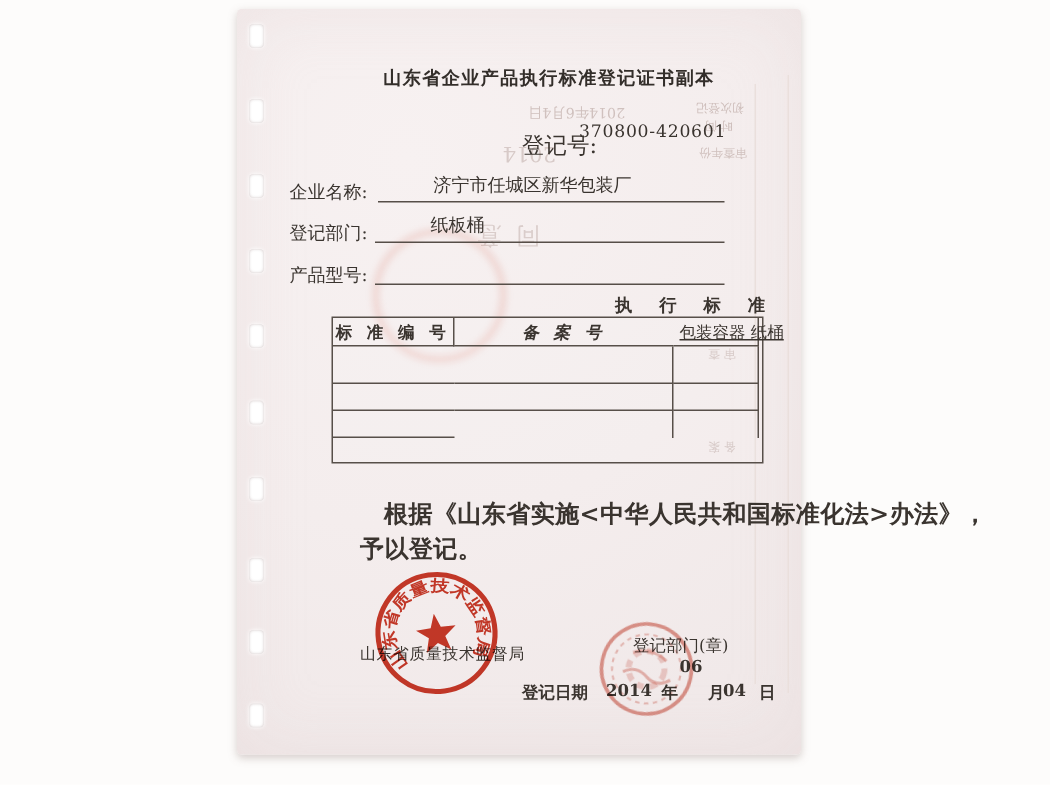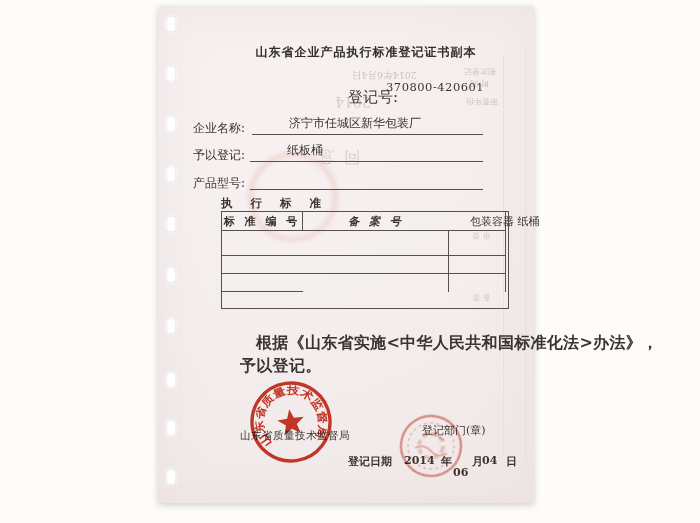--- a/index.html
+++ b/index.html
@@ -12,32 +12,32 @@
   .hole{position:absolute;left:8px;width:10px;height:16px;background:#ffffff;border-radius:3px;
         box-shadow:0 0 3px rgba(255,255,255,.95), inset 0 0 2px rgba(168,148,148,.55);}
   .ink{color:#3a342f;}
   .title{top:38px;left:40px;width:336px;text-align:center;font-size:12px;font-weight:bold;
          letter-spacing:1px;color:#332e2a;font-family:"DejaVu Sans","Liberation Sans",sans-serif;z-index:2;}
   .reglabel{top:82px;left:190px;font-size:15px;z-index:2;}
   .regval{top:74px;left:228px;font-size:11.5px;letter-spacing:.5px;z-index:2;}
   .flabel{left:35px;font-size:12px;z-index:2;}
   .fval{font-size:12px;z-index:2;white-space:nowrap;margin-left:35px;}
   .fline{position:absolute;border-bottom:1px solid #564e48;height:0;z-index:2;}
-  .exech{top:190px;left:63px;width:286px;text-align:left;font-size:11.5px;font-weight:bold;
+  .exech{top:190px;left:73px;width:286px;text-align:right;font-size:11.5px;font-weight:bold;
          letter-spacing:7px;z-index:2;}
   .tbl{position:absolute;left:63px;top:205px;width:286px;border:1.5px solid #574f49;
        display:grid;grid-template-columns:81px 146px 57px;grid-template-rows:19px 25px 18px 18px 16px;
        z-index:2;background:rgba(255,255,255,.08);}
   .c{border-right:1px solid #574f49;border-bottom:1px solid #574f49;font-size:11px;color:#3a342f;
      display:flex;align-items:center;overflow:visible;}
   .c.cr{border-right:none;font-style:italic;}
   .c.cb{border-bottom:none;}
   .c.hd{justify-content:center;font-weight:bold;letter-spacing:3px;}
   .codecell span{margin-left:-5px;white-space:nowrap;}
-  .namecell span{margin-left:21px;white-space:nowrap;}
+  .namecell span{margin-left:4px;white-space:nowrap;text-decoration:underline;}
   .stmt{font-size:16px;font-weight:600;letter-spacing:.3px;z-index:2;white-space:nowrap;}
   .issuer{top:423px;left:82px;font-size:10.5px;letter-spacing:.5px;z-index:2;}
   .dept{top:417px;left:264px;font-size:11px;z-index:2;}
   .dateline{font-size:11px;font-weight:600;z-index:2;}
   .seal1{left:78px;top:361px;width:110px;height:110px;z-index:4;mix-blend-mode:multiply;
          transform:rotate(-8deg);opacity:.95;}
   .seal2{left:238px;top:405px;width:70px;height:70px;z-index:4;mix-blend-mode:multiply;
          transform:rotate(12deg);opacity:.85;filter:blur(.4px);}
   .bleed{position:absolute;transform:rotate(180deg);color:#c4b2ae;z-index:1;white-space:nowrap;}
   .bleedring{position:absolute;left:90px;top:146px;width:80px;height:80px;border:5px solid rgba(205,90,70,.15);
@@ -74,21 +74,21 @@
     <div class="bleed" style="top:286px;left:314px;font-size:8px;opacity:.65">备 案</div>
 
     <div class="abs title">山东省企业产品执行标准登记证书副本</div>
     <div class="abs reglabel ink">登记号:</div>
     <div class="abs regval ink">370800-420601</div>
 
     <div class="abs flabel ink" style="top:114px">企业名称:</div>
     <div class="abs fval ink" style="top:109px;left:96px">济宁市任城区新华包装厂</div>
     <div class="fline" style="top:128px;left:94px;width:231px"></div>
 
-    <div class="abs flabel ink" style="top:141px">予以登记:</div>
+    <div class="abs flabel ink" style="top:141px">登记部门:</div>
     <div class="abs fval ink" style="top:136px;left:94px">纸板桶</div>
     <div class="fline" style="top:155px;left:92px;width:233px"></div>
 
     <div class="abs flabel ink" style="top:169px">产品型号:</div>
     <div class="abs fval ink" style="top:164px;left:94px"></div>
     <div class="fline" style="top:183px;left:92px;width:233px"></div>
 
     <div class="abs exech ink">执 行 标 准</div>
     <div class="tbl">
       <div class="c hd">标 准 编 号</div>
@@ -126,21 +126,21 @@
 
     <div class="abs stmt ink" style="top:327px;left:98px">根据《山东省实施&lt;中华人民共和国标准化法&gt;办法》，</div>
     <div class="abs stmt ink" style="top:350px;left:82px">予以登记。</div>
 
     <div class="abs issuer ink">山东省质量技术监督局</div>
     <div class="abs dept ink">登记部门(章)</div>
 
     <div class="abs dateline ink" style="top:448px;left:190px">登记日期</div>
     <div class="abs dateline ink" style="top:448px;left:246px">2014</div>
     <div class="abs dateline ink" style="top:448px;left:283px">年</div>
-    <div class="abs dateline ink" style="top:460px;left:295px">06</div>
+    <div class="abs dateline ink" style="top:432px;left:295px">06</div>
     <div class="abs dateline ink" style="top:448px;left:314px">月</div>
     <div class="abs dateline ink" style="top:448px;left:324px">04</div>
     <div class="abs dateline ink" style="top:448px;left:348px">日</div>
 
     <div class="abs seal1">
       <svg width="110" height="110" viewBox="0 0 110 110">
         <circle cx="55" cy="55" r="39" fill="none" stroke="#c8301e" stroke-width="3.4"></circle>
         <polygon fill="#c8301e" points="55,42 58.41,51.31 68.31,51.67 60.52,57.79 63.23,67.33 55,61.8 46.77,67.33 49.48,57.79 41.69,51.67 51.59,51.31"></polygon>
         <path id="sealArc" fill="none" d="M 33.55 73 A 28 28 0 1 1 76.45 73"></path>
         <text font-size="10.5" fill="#c8301e" font-weight="bold" font-family="DejaVu Sans, sans-serif">

